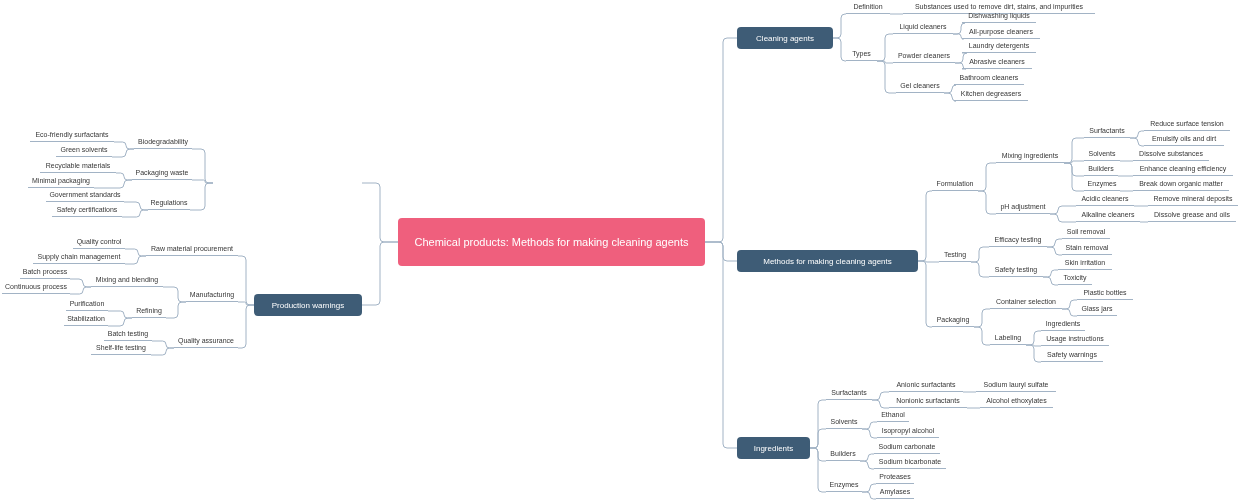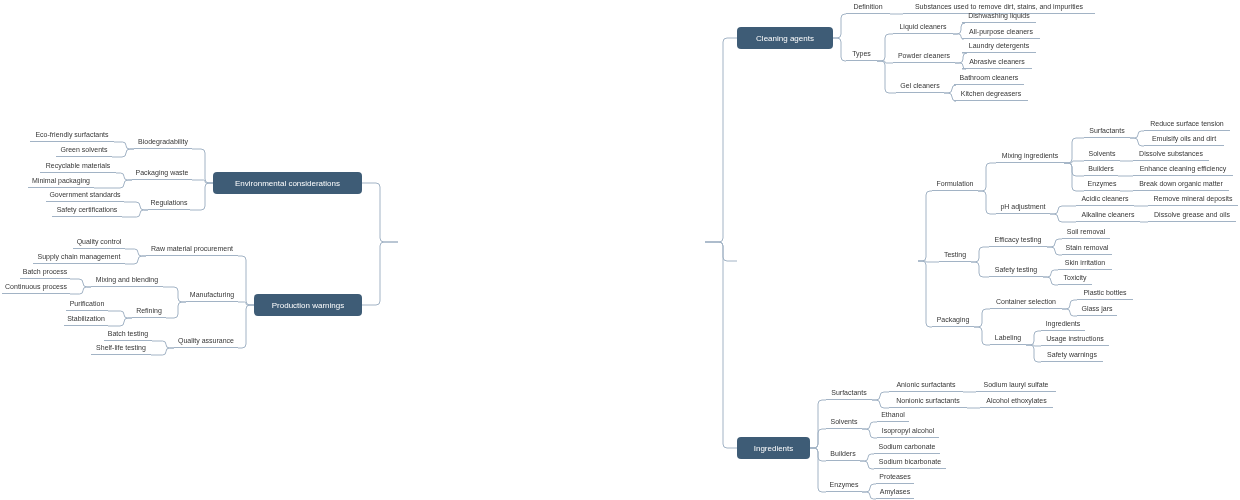--- a/index.html
+++ b/index.html
@@ -121,33 +121,35 @@
       <path d="M186,302 L182,302 Q178,302 178,298 L178,291 Q178,287 174,287 L163,287"></path>
       <path d="M91,287 L87,287 Q83,287 83,283 L83,283 Q83,279 79,279 L70,279"></path>
       <path d="M91,287 L86.5,287 Q83,287 83,290.5 L83,290.5 Q83,294 79.5,294 L70,294"></path>
       <path d="M186,302 L182,302 Q178,302 178,306 L178,314 Q178,318 174,318 L166,318"></path>
       <path d="M132,318 L127.5,318 Q124,318 124,314.5 L124,314.5 Q124,311 120.5,311 L108,311"></path>
       <path d="M132,318 L128,318 Q124,318 124,322 L124,322 Q124,326 120,326 L108,326"></path>
       <path d="M254,305 L250,305 Q246,305 246,309 L246,344 Q246,348 242,348 L238,348"></path>
       <path d="M174,348 L169.5,348 Q166,348 166,344.5 L166,344.5 Q166,341 162.5,341 L152,341"></path>
       <path d="M174,348 L169.5,348 Q166,348 166,351.5 L166,351.5 Q166,355 162.5,355 L151,355"></path>
     </svg>
+<div class="node root" style="left: 398px; top: 218px; width: 307px; height: 48px;">Chemical products: Methods for making cleaning agents</div>
     <div class="node branch" style="left: 737px; top: 27px; width: 96px; height: 22px;">Cleaning agents</div>
     <div class="node leaf" style="left: 846px; top: 1px; width: 44px;">Definition</div>
     <div class="node leaf" style="left: 903px; top: 1px; width: 192px;">Substances used to remove dirt, stains, and impurities</div>
     <div class="node leaf" style="left: 846px; top: 48px; width: 31px;">Types</div>
     <div class="node leaf" style="left: 893px; top: 21px; width: 60px;">Liquid cleaners</div>
     <div class="node leaf" style="left: 962px; top: 10px; width: 74px;">Dishwashing liquids</div>
     <div class="node leaf" style="left: 962px; top: 26px; width: 78px;">All-purpose cleaners</div>
     <div class="node leaf" style="left: 893px; top: 50px; width: 62px;">Powder cleaners</div>
     <div class="node leaf" style="left: 962px; top: 40px; width: 74px;">Laundry detergents</div>
     <div class="node leaf" style="left: 962px; top: 56px; width: 70px;">Abrasive cleaners</div>
     <div class="node leaf" style="left: 896px; top: 80px; width: 48px;">Gel cleaners</div>
     <div class="node leaf" style="left: 954px; top: 72px; width: 70px;">Bathroom cleaners</div>
     <div class="node leaf" style="left: 954px; top: 88px; width: 74px;">Kitchen degreasers</div>
+    <div class="node branch" style="left: 737px; top: 250px; width: 181px; height: 22px;">Methods for making cleaning agents</div>
     <div class="node leaf" style="left: 932px; top: 178px; width: 46px;">Formulation</div>
     <div class="node leaf" style="left: 996px; top: 150px; width: 68px;">Mixing ingredients</div>
     <div class="node leaf" style="left: 1084px; top: 125px; width: 46px;">Surfactants</div>
     <div class="node leaf" style="left: 1144px; top: 118px; width: 86px;">Reduce surface tension</div>
     <div class="node leaf" style="left: 1144px; top: 133px; width: 80px;">Emulsify oils and dirt</div>
     <div class="node leaf" style="left: 1084px; top: 148px; width: 36px;">Solvents</div>
     <div class="node leaf" style="left: 1133px; top: 148px; width: 76px;">Dissolve substances</div>
     <div class="node leaf" style="left: 1084px; top: 163px; width: 34px;">Builders</div>
     <div class="node leaf" style="left: 1133px; top: 163px; width: 100px;">Enhance cleaning efficiency</div>
     <div class="node leaf" style="left: 1084px; top: 178px; width: 36px;">Enzymes</div>
@@ -180,21 +182,20 @@
     <div class="node leaf" style="left: 980px; top: 395px; width: 73px;">Alcohol ethoxylates</div>
     <div class="node leaf" style="left: 826px; top: 416px; width: 36px;">Solvents</div>
     <div class="node leaf" style="left: 877px; top: 409px; width: 32px;">Ethanol</div>
     <div class="node leaf" style="left: 877px; top: 425px; width: 62px;">Isopropyl alcohol</div>
     <div class="node leaf" style="left: 826px; top: 448px; width: 34px;">Builders</div>
     <div class="node leaf" style="left: 874px; top: 441px; width: 66px;">Sodium carbonate</div>
     <div class="node leaf" style="left: 874px; top: 456px; width: 72px;">Sodium bicarbonate</div>
     <div class="node leaf" style="left: 826px; top: 479px; width: 36px;">Enzymes</div>
     <div class="node leaf" style="left: 876px; top: 471px; width: 38px;">Proteases</div>
     <div class="node leaf" style="left: 876px; top: 486px; width: 38px;">Amylases</div>
-    <div class="node branch" style="left: 213px; top: 172px; width: 149px; height: 22px;">Environmental considerations</div>
     <div class="node leaf" style="left: 134px; top: 136px; width: 58px;">Biodegradability</div>
     <div class="node leaf" style="left: 30px; top: 129px; width: 84px;">Eco-friendly surfactants</div>
     <div class="node leaf" style="left: 56px; top: 144px; width: 56px;">Green solvents</div>
     <div class="node leaf" style="left: 132px; top: 167px; width: 60px;">Packaging waste</div>
     <div class="node leaf" style="left: 40px; top: 160px; width: 76px;">Recyclable materials</div>
     <div class="node leaf" style="left: 28px; top: 175px; width: 66px;">Minimal packaging</div>
     <div class="node leaf" style="left: 148px; top: 197px; width: 42px;">Regulations</div>
     <div class="node leaf" style="left: 46px; top: 189px; width: 78px;">Government standards</div>
     <div class="node leaf" style="left: 52px; top: 204px; width: 70px;">Safety certifications</div>
     <div class="node branch" style="left: 254px; top: 294px; width: 108px; height: 22px;">Production warnings</div>

